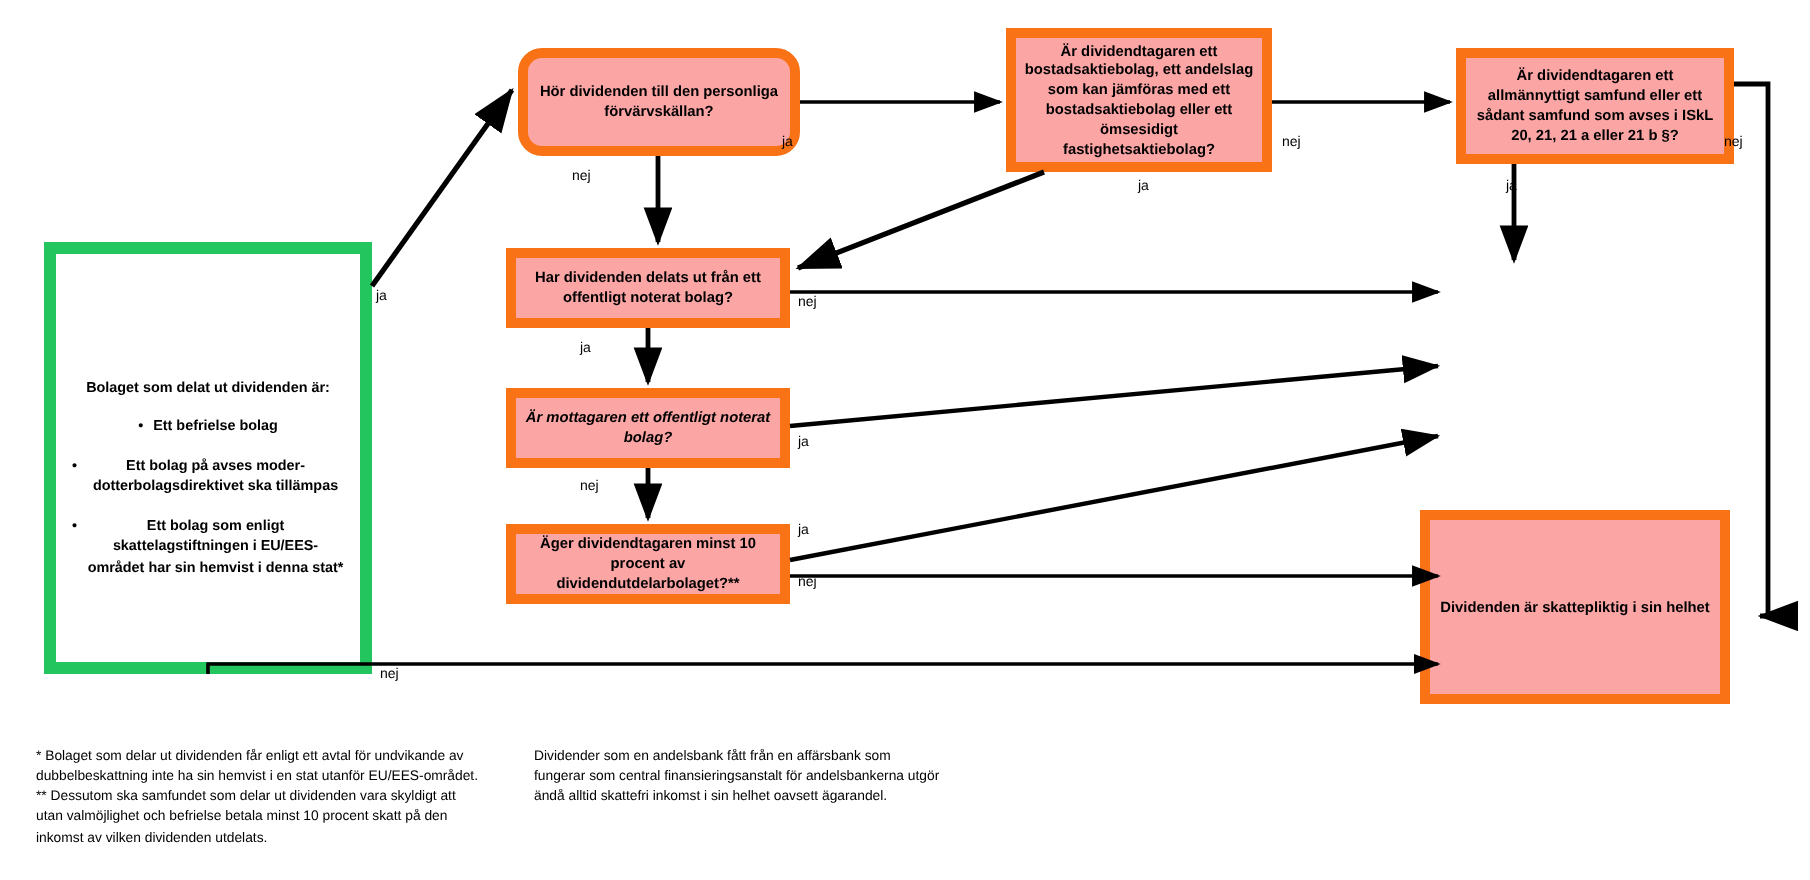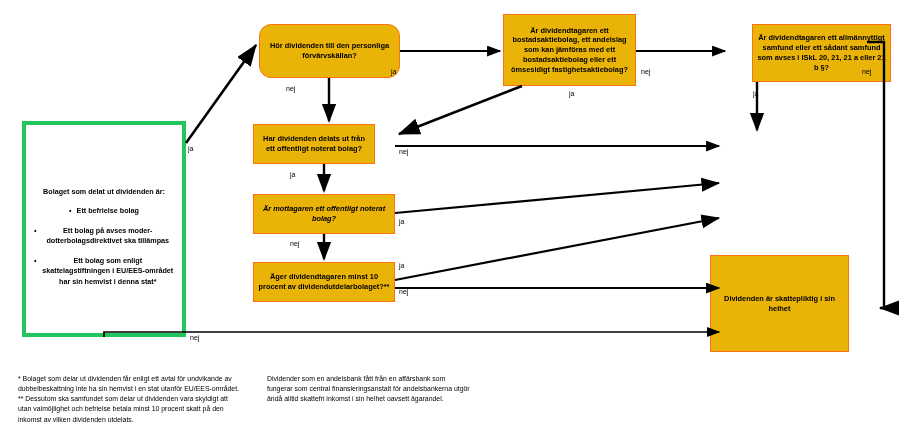--- a/index.html
+++ b/index.html
@@ -1,22 +1,22 @@
 <!DOCTYPE html>
 <html><head>
 <meta charset="utf-8">
 <style>
   html,body{margin:0;padding:0;background:#ffffff;}
   body{font-family:"Liberation Sans","DejaVu Sans",sans-serif;}
   #canvas{position:relative;width:905px;height:440px;background:#ffffff;overflow:hidden;}
-  .box{position:absolute;box-sizing:border-box;border:1px solid #f97316;background:#eab308;
+  .box{position:absolute;box-sizing:border-box;border:5px solid #f97316;background:#fca5a5;
        display:flex;align-items:center;justify-content:center;text-align:center;
        font-weight:bold;font-size:7.4px;line-height:1.32;color:#000;padding:3px 4px;}
   .box.plain{font-weight:bold;}
-  .info{position:absolute;box-sizing:border-box;border:4px solid #22c55e;background:#fff;}
+  .info{position:absolute;box-sizing:border-box;border:6px solid #22c55e;background:#fff;}
   .info-inner{position:absolute;left:8px;right:8px;top:62px;text-align:center;
               font-size:7.2px;font-weight:bold;line-height:1.45;color:#000;}
   .info-title{margin-bottom:9px;}
   .bullet-row{display:flex;justify-content:center;gap:5px;margin-bottom:9px;text-align:center;}
   .bullet-dot{flex:0 0 auto;line-height:1.45;}
   .bullet-txt{flex:0 1 auto;text-align:center;}
   .lbl{position:absolute;font-size:7px;color:#000;white-space:nowrap;font-weight:normal;}
   .note{position:absolute;font-size:6.9px;line-height:1.47;color:#000;font-weight:normal;}
   svg.overlay{position:absolute;left:0;top:0;width:905px;height:440px;pointer-events:none;}
 </style>
@@ -44,38 +44,38 @@
   </div>
 
   <div class="box" style="left:259px; top:24px; width:141px; height:54px;border-radius:12px;">
     <span>Hör dividenden till den personliga förvärvskällan?</span>
   </div>
 
   <div class="box" style="left:503px; top:14px; width:133px; height:72px;">
     <span>Är dividendtagaren ett bostadsaktiebolag, ett andelslag som kan jämföras med ett bostadsaktiebolag eller ett ömsesidigt fastighetsaktiebolag?</span>
   </div>
 
-  <div class="box" style="left:728px; top:24px; width:139px; height:58px;margin-left:24px;">
+  <div class="box" style="left:728px; top:24px; width:139px; height:58px;">
     <span>Är dividendtagaren ett allmännyttigt samfund eller ett sådant samfund som avses i ISkL 20, 21, 21 a eller 21 b §?</span>
   </div>
 
-  <div class="box" style="left:253px; top:124px; width:122px; height:40px;">
+  <div class="box" style="left:253px; top:124px; width:142px; height:40px;">
     <span>Har dividenden delats ut från ett offentligt noterat bolag?</span>
   </div>
 
   <div class="box" style="left:253px; top:194px; width:142px; height:40px;font-style:italic;">
     <span>Är mottagaren ett offentligt noterat bolag?</span>
   </div>
 
   <div class="box" style="left:253px; top:262px; width:142px; height:40px;">
     <span>Äger dividendtagaren minst 10 procent av dividendutdelarbolaget?**</span>
   </div>
 
 
-  <div class="box plain" style="left:710px; top:255px; width:139px; height:97px;">
+  <div class="box plain" style="left:710px; top:255px; width:155px; height:97px;">
     <span>Dividenden är skattepliktig i sin helhet</span>
   </div>
 
   <svg class="overlay" viewBox="0 0 905 440">
     <defs>
       <marker id="ah" markerWidth="9" markerHeight="9" refX="7.2" refY="3" orient="auto" markerUnits="strokeWidth">
         <path d="M0,0 L8,3 L0,6 z" fill="#000"></path>
       </marker>
       <marker id="ahs" markerWidth="10" markerHeight="10" refX="8" refY="3.2" orient="auto" markerUnits="strokeWidth">
         <path d="M0,0 L8.5,3.2 L0,6.4 z" fill="#000"></path>

